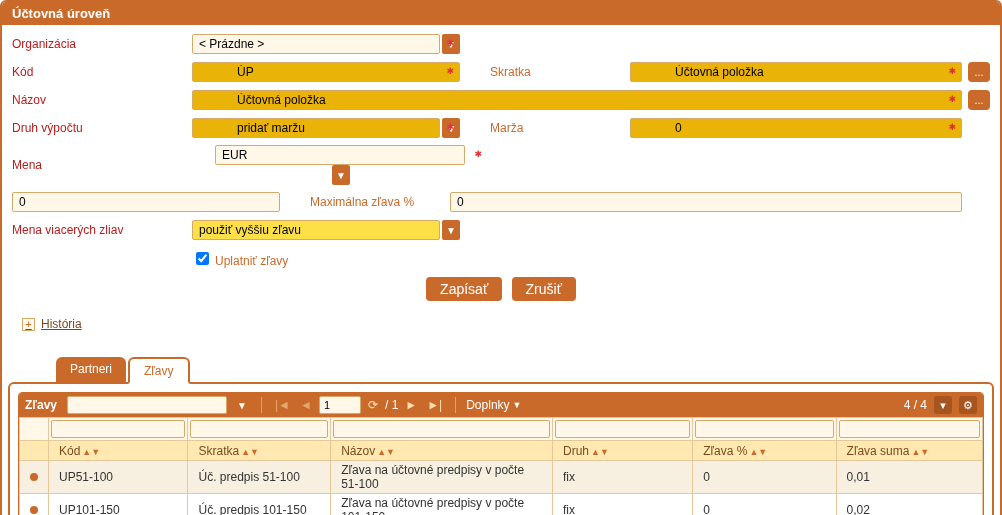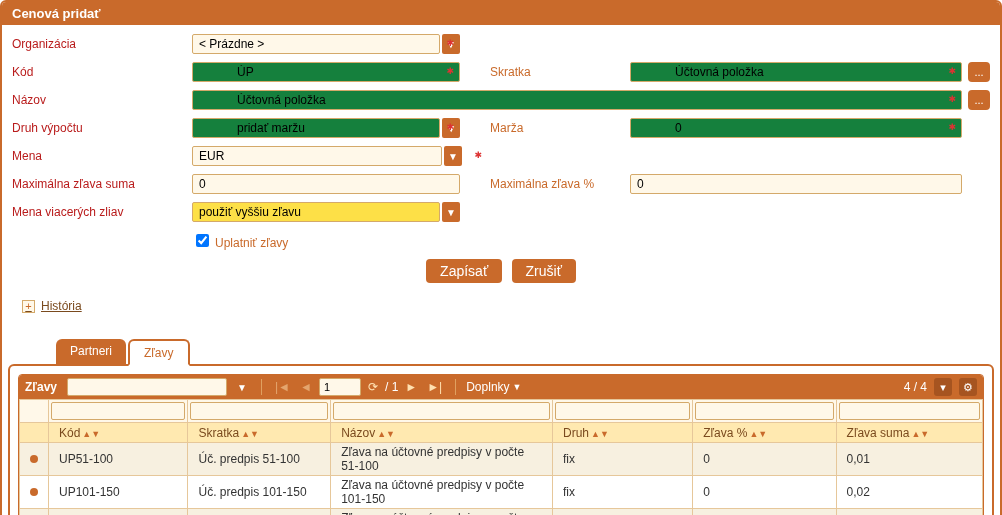--- a/index.html
+++ b/index.html
@@ -50,21 +50,21 @@
   }
   .text-input {
     border: 1px solid #d4a96a;
     background: #fff8e9;
     height: 20px;
     padding: 1px 6px;
     font-size: 12px;
     border-radius: 2px;
   }
   .text-input.req {
-    background: #15803d;
+    background: #eab308;
     padding-left: 44px;
   }
   .req-mark {
     position: relative;
   }
   .req-mark::after {
     content: "✱";
     color: #d33;
     font-size: 9px;
     position: absolute;
@@ -273,21 +273,21 @@
     height: 18px;
     border: 1px solid #d4a96a;
     background: #fff8e9;
     border-radius: 2px;
   }
 </style>
 </head>
 <body>
 
 <div class="panel">
-  <div class="panel-header">Cenová pridať</div>
+  <div class="panel-header">Účtovná úroveň</div>
 
   <div class="form-area">
 
     
     <div class="form-row">
       <div class="form-label">Organizácia</div>
       <div class="field-wrap req-mark" style="width:268px;">
         <input class="text-input" style="width: 250px; background: rgb(255, 248, 233);" value="&lt; Prázdne &gt;">
         <span class="dd-btn">▼</span>
       </div>
@@ -324,29 +324,28 @@
       </div>
       <div class="col2-label">Marža</div>
       <div class="field-wrap req-mark flex1" style="margin-right:28px;">
         <input class="text-input req" style="flex: 1 1 0%;" value="0">
       </div>
     </div>
 
     
     <div class="form-row">
       <div class="form-label">Mena</div>
-      <div class="field-wrap req-mark" style="width:296px;">
+      <div class="field-wrap req-mark" style="width:296px;flex-direction:column;">
         <input class="text-input" style="width: 250px; background: rgb(255, 248, 233);" value="EUR">
         <span class="dd-btn">▼</span>
       </div>
     </div>
 
     
     <div class="form-row">
-      <div class="form-label">Maximálna zľava suma</div>
       <div class="field-wrap" style="width:268px;">
         <input class="text-input" style="width: 268px; background: rgb(255, 248, 233);" value="0">
       </div>
       <div class="col2-label">Maximálna zľava %</div>
       <div class="field-wrap flex1" style="margin-right:28px;">
         <input class="text-input" style="flex: 1 1 0%; background: rgb(255, 248, 233);" value="0">
       </div>
     </div>
 
     

